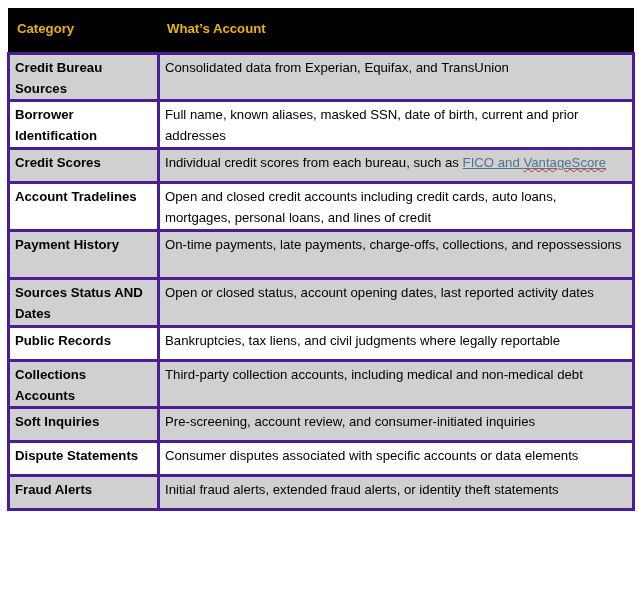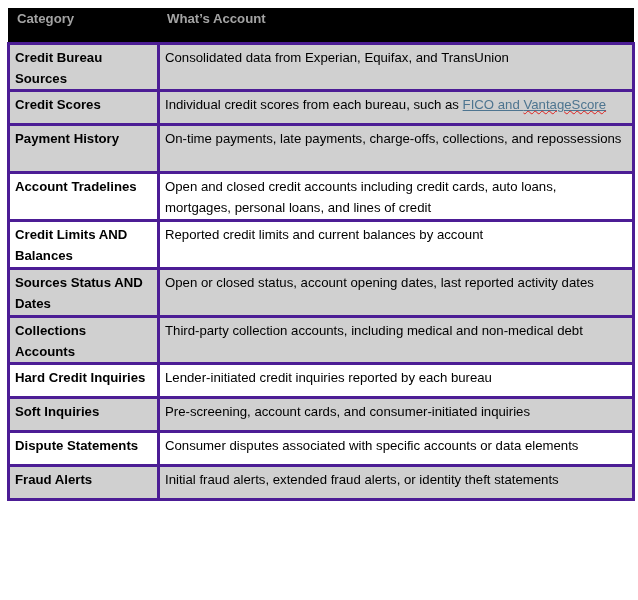--- a/index.html
+++ b/index.html
@@ -6,22 +6,22 @@
   body { width: 638px; height: 600px; overflow: hidden; position: relative;
          font-family: "Liberation Sans", "DejaVu Sans", sans-serif; }
   table.info {
     position: absolute; left: 7px; top: 8px;
     width: 625px; border-collapse: collapse; table-layout: fixed;
     font-size: 13.2px; color: #000;
   }
   table.info col.c1 { width: 150px; }
   table.info col.c2 { width: 475px; }
   table.info th {
-    background: #000; color: #a3a3a3; text-align: left; font-weight: bold;
-    padding: 2px 8px 0 8px; height: 31px; vertical-align: top;
+    background: #000; color: #eab308; text-align: left; font-weight: bold;
+    padding: 12px 8px 0 8px; height: 31px; vertical-align: top;
     border: 1px solid #000;
   }
   table.info td {
     border: 3px solid #4c1d95; vertical-align: top;
     padding: 2px 8px 0 5px; line-height: 21px;
   }
   table.info tr.one td { height: 29px; }
   table.info tr.two td { height: 43px; }
   table.info tr.shade td { background: #d0d0d0; }
   table.info td.cat { font-weight: bold; }
@@ -40,51 +40,51 @@
     <tr>
       <th>Category</th>
       <th>What’s Account</th>
     </tr>
   </thead>
   <tbody>
     <tr class="one shade">
       <td class="cat">Credit Bureau Sources</td>
       <td>Consolidated data from Experian, Equifax, and TransUnion</td>
     </tr>
+    <tr class="two">
+      <td class="cat">Borrower Identification</td>
+      <td>Full name, known aliases, masked SSN, date of birth, current and prior addresses</td>
+    </tr>
     <tr class="one shade">
       <td class="cat">Credit Scores</td>
       <td><span>Individual credit scores from each bureau, such as </span><a class="link"><span>FICO and </span><span class="spell">VantageScore</span></a></td>
+    </tr>
+    <tr class="two">
+      <td class="cat">Account Tradelines</td>
+      <td>Open and closed credit accounts including credit cards, auto loans, mortgages, personal loans, and lines of credit</td>
     </tr>
     <tr class="two shade">
       <td class="cat">Payment History</td>
       <td>On-time payments, late payments, charge-offs, collections, and repossessions</td>
     </tr>
-    <tr class="two">
-      <td class="cat">Account Tradelines</td>
-      <td>Open and closed credit accounts including credit cards, auto loans, mortgages, personal loans, and lines of credit</td>
-    </tr>
-    <tr class="two">
-      <td class="cat">Credit Limits AND Balances</td>
-      <td>Reported credit limits and current balances by account</td>
-    </tr>
     <tr class="two shade">
       <td class="cat">Sources Status AND Dates</td>
       <td>Open or closed status, account opening dates, last reported activity dates</td>
+    </tr>
+    <tr class="one">
+      <td class="cat">Public Records</td>
+      <td>Bankruptcies, tax liens, and civil judgments where legally reportable</td>
     </tr>
     <tr class="one shade">
       <td class="cat">Collections Accounts</td>
       <td>Third-party collection accounts, including medical and non-medical debt</td>
     </tr>
-    <tr class="one">
-      <td class="cat">Hard Credit Inquiries</td>
-      <td>Lender-initiated credit inquiries reported by each bureau</td>
-    </tr>
     <tr class="one shade">
       <td class="cat">Soft Inquiries</td>
-      <td>Pre-screening, account cards, and consumer-initiated inquiries</td>
+      <td>Pre-screening, account review, and consumer-initiated inquiries</td>
     </tr>
     <tr class="one">
       <td class="cat">Dispute Statements</td>
       <td>Consumer disputes associated with specific accounts or data elements</td>
     </tr>
     <tr class="one shade">
       <td class="cat">Fraud Alerts</td>
       <td>Initial fraud alerts, extended fraud alerts, or identity theft statements</td>
     </tr>
   </tbody>

